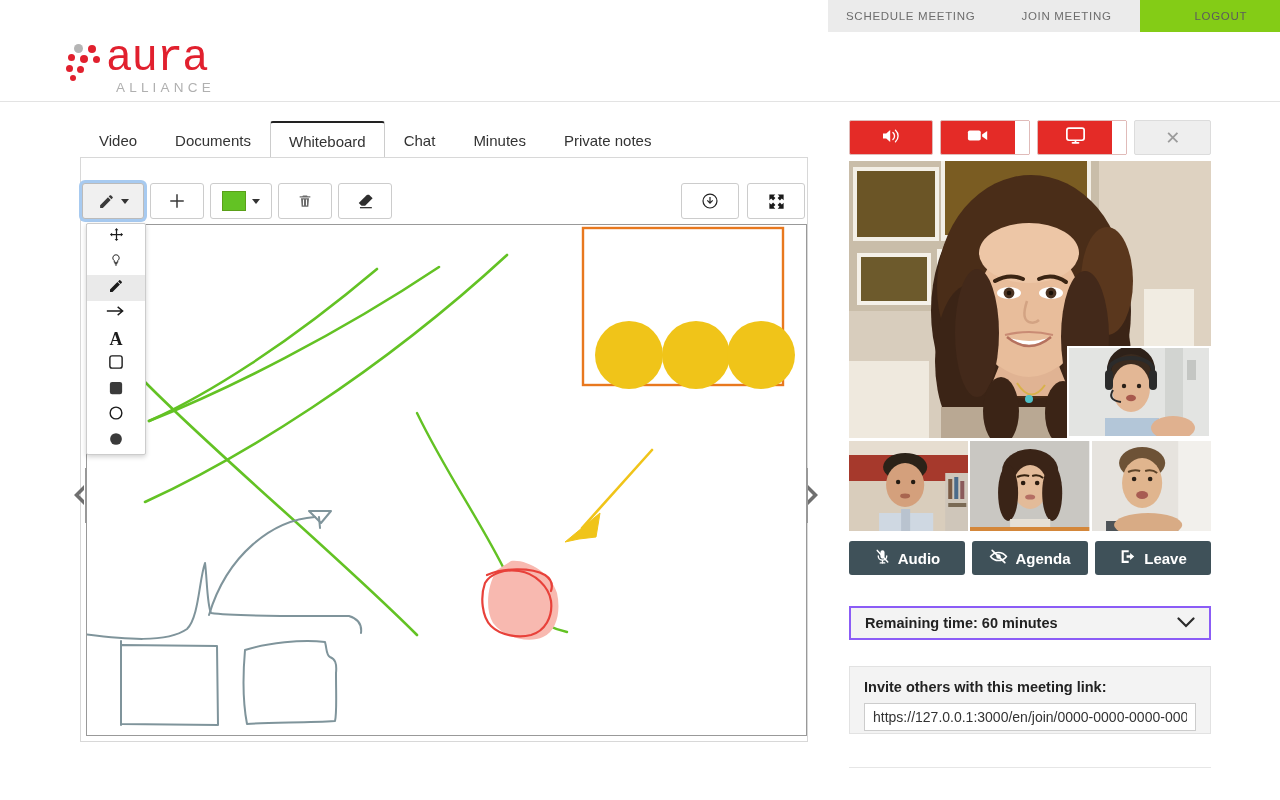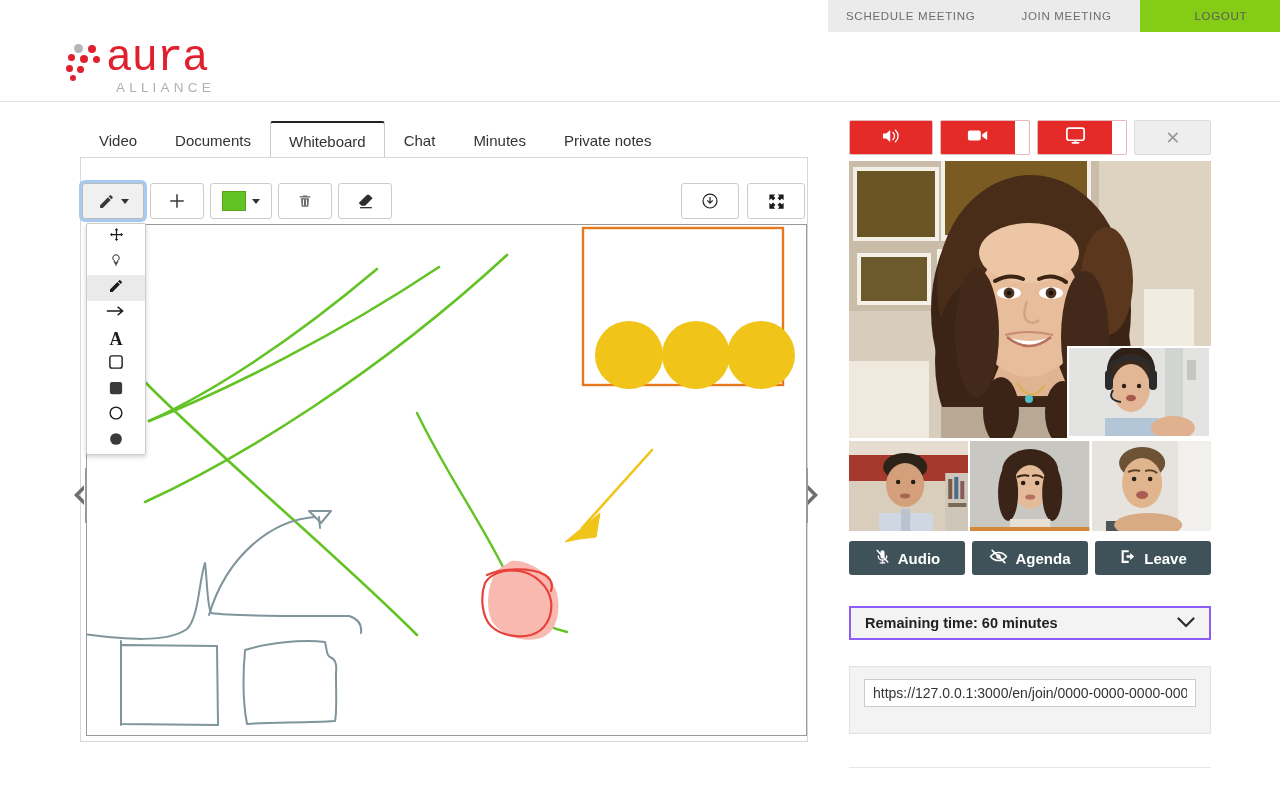--- a/index.html
+++ b/index.html
@@ -523,17 +523,18 @@
   <div class="accordion">
     <span class="accordion-title">Remaining time: 60 minutes</span>
     <span>
       <svg width="18" height="11" viewBox="0 0 18 11">
           <path d="M1.5 1.5 9 9 16.5 1.5" fill="none" stroke="#2b2b2b" stroke-width="2.2" stroke-linecap="round"></path>
         </svg>
     </span>
   </div>
 
   <div class="invite">
+    <div class="invite-label">Invite others with this meeting link:</div>
     <input class="invite-input" type="text" readonly="" value="https://127.0.0.1:3000/en/join/0000-0000-0000-0000-0000" style="">
   </div>
   <div class="bottom-rule"></div>
 
 </div>
 
 </body></html>

